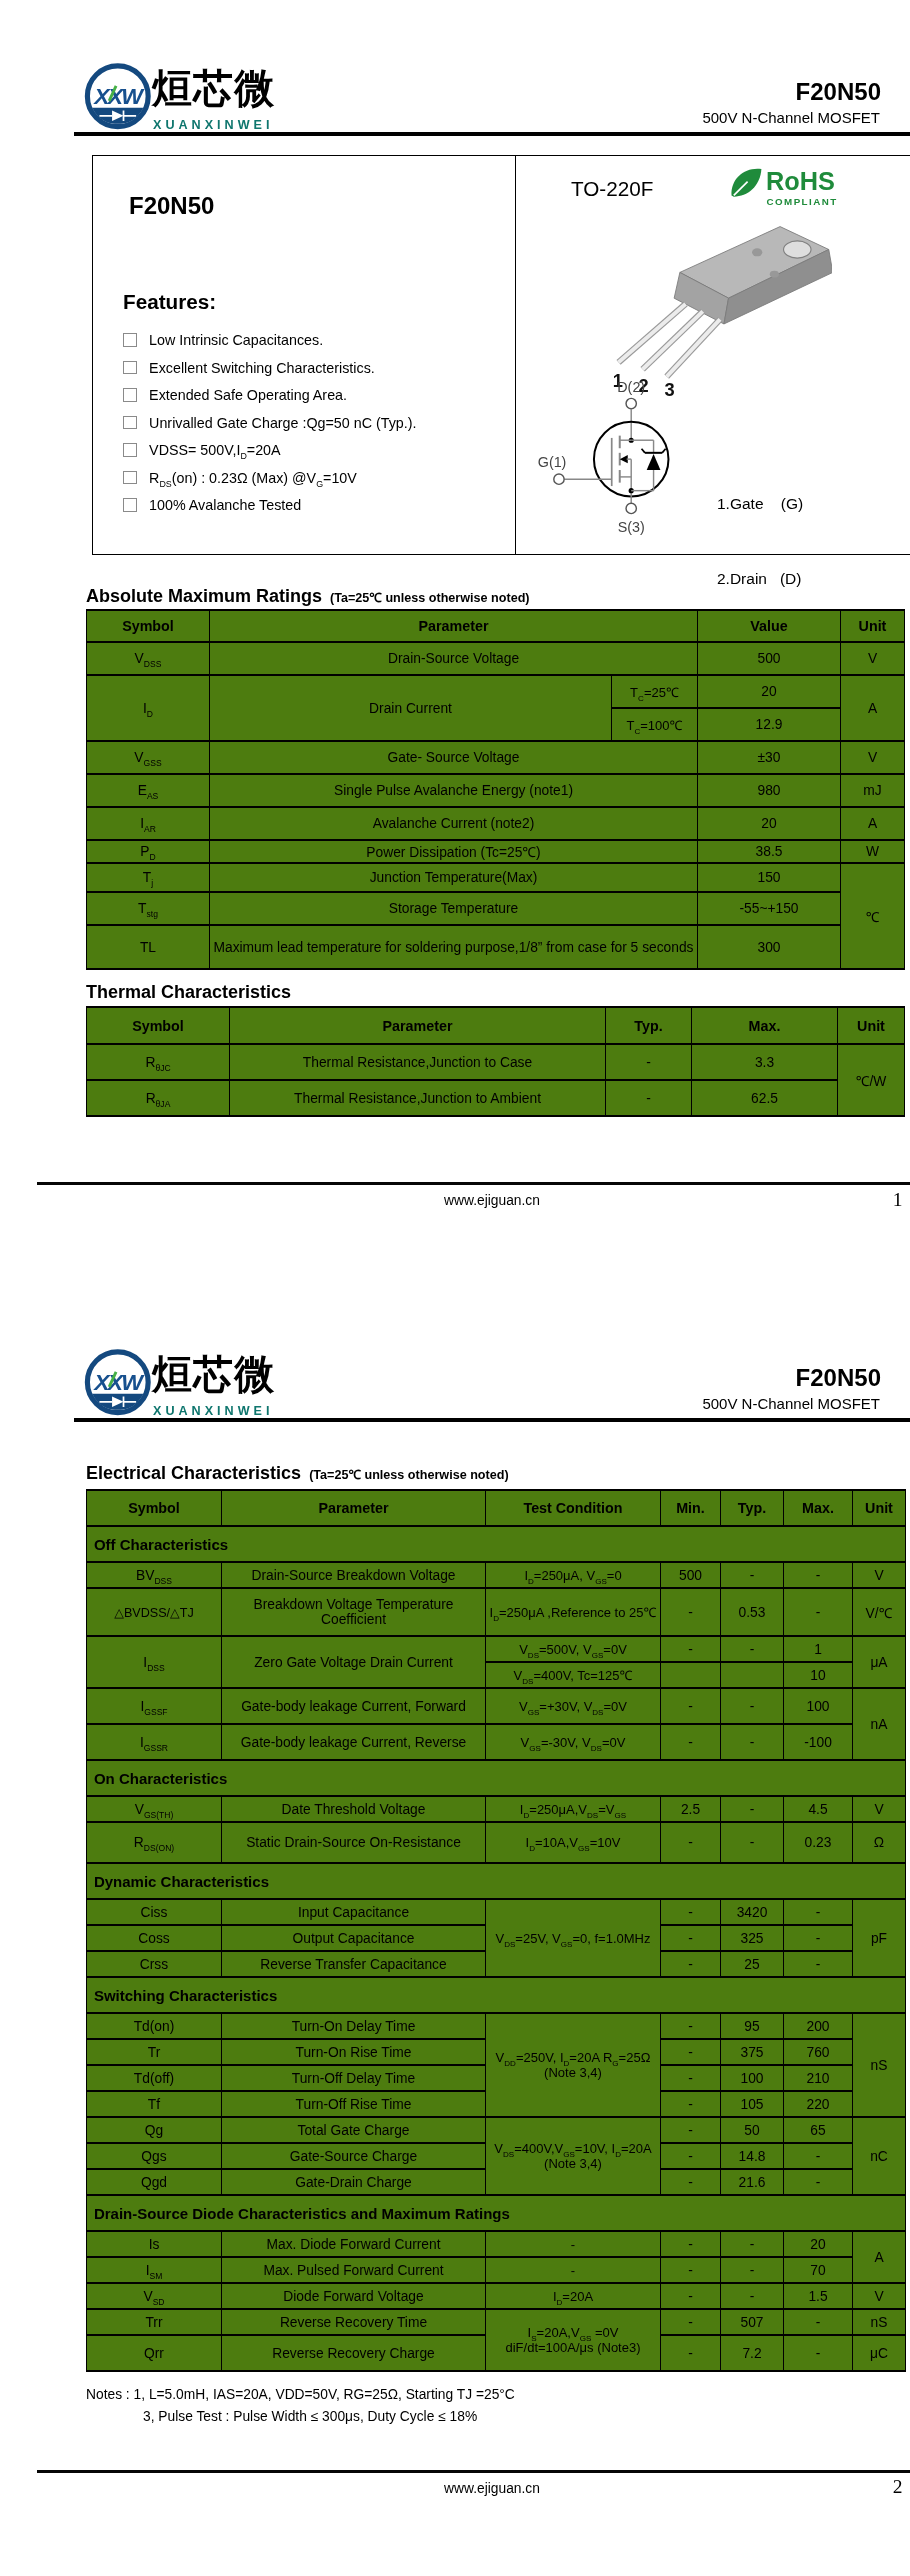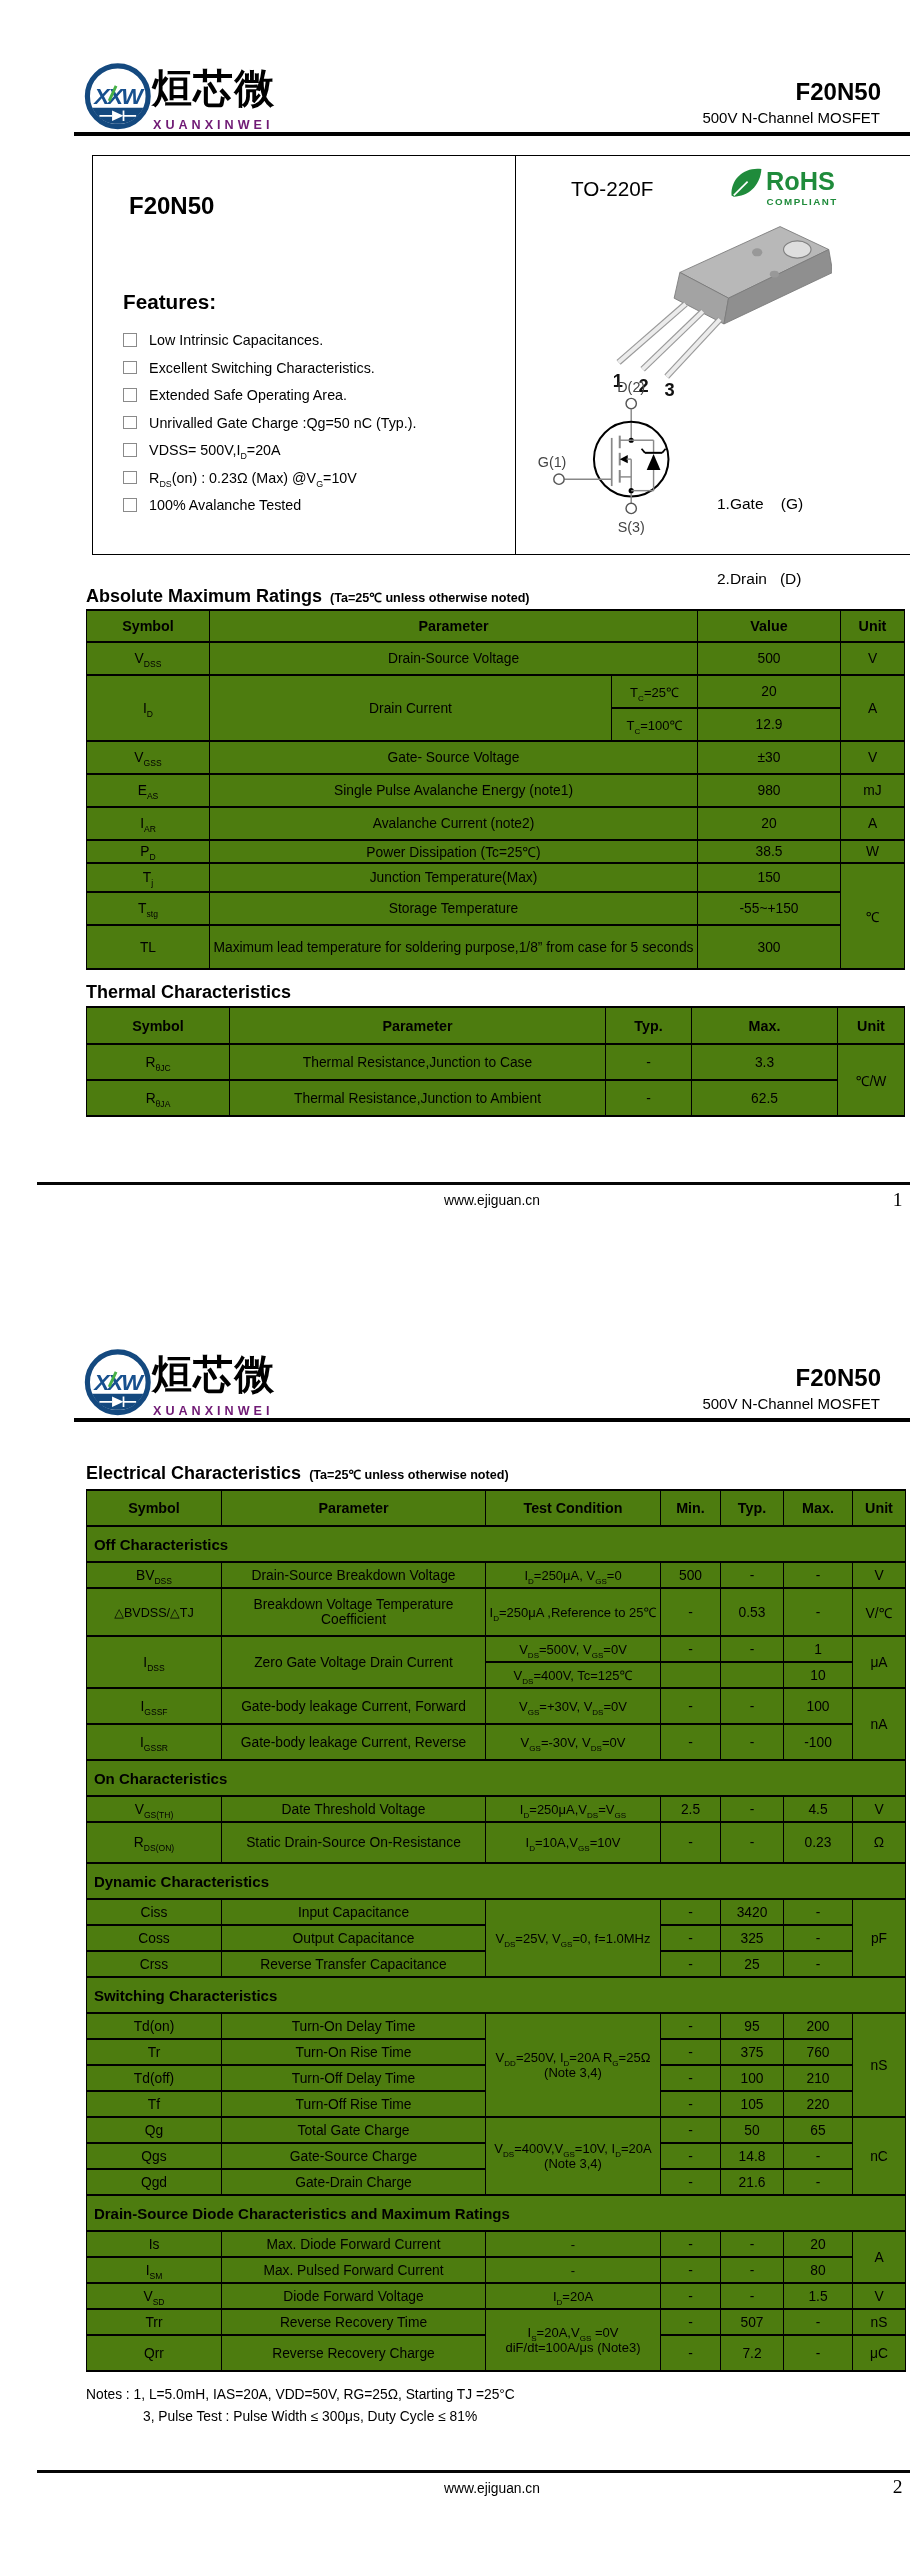--- a/index.html
+++ b/index.html
@@ -2,21 +2,21 @@
 <html style="font-size:9.2px"><head>
 <meta charset="utf-8">
 <style>
   html,body{margin:0;padding:0;background:#fff;}
   #doc{position:relative;width:910px;height:2576px;background:#fff;
        font-family:"Liberation Sans",sans-serif;color:#000;overflow:hidden;margin-left:37px;}
   .abs{position:absolute;}
   sub{font-size:62%;line-height:0;}
   
   .brand-cn{font-size:40px;font-weight:bold;letter-spacing:1.1px;line-height:1;}
-  .brand-en{font-size:12.6px;font-weight:600;letter-spacing:4px;color:#701a75;}
+  .brand-en{font-size:12.6px;font-weight:600;letter-spacing:4px;color:#0f766e;}
   .part-title{left:574px;width:270px;text-align:right;font-size:24px;font-weight:bold;}
   .part-sub{left:516px;width:327px;text-align:right;font-size:15px;}
   .rule{left:37px;width:836px;height:4px;background:#000;}
   
   #featbox{left:55px;top:155px;width:819px;height:398px;border:1.1px solid #000;}
   #featbox .divider{position:absolute;left:422px;top:0;bottom:0;width:1.1px;background:#000;}
   .feat-part{left:92px;top:192px;font-size:24px;font-weight:bold;}
   .feat-title{left:86px;top:290px;font-size:20.7px;font-weight:bold;}
   .feat-list{left:86px;top:332px;width:321px;}
   .feat-item{display:flex;align-items:flex-start;height:27.5px;font-size:14.3px;}
@@ -501,21 +501,21 @@
       <td>-</td>
       <td>20</td>
       <td rowspan="2">A</td>
     </tr>
     <tr style="height:26px">
       <td class="sym">I<sub>SM</sub></td>
       <td class="p">Max. Pulsed Forward Current</td>
       <td class="c">-</td>
       <td>-</td>
       <td>-</td>
-      <td>80</td>
+      <td>70</td>
     </tr>
     <tr style="height:26px">
       <td class="sym">V<sub>SD</sub></td>
       <td class="p">Diode Forward Voltage</td>
       <td class="c">I<sub>D</sub>=20A</td>
       <td>-</td>
       <td>-</td>
       <td>1.5</td>
       <td>V</td>
     </tr>
@@ -534,21 +534,21 @@
       <td>-</td>
       <td>7.2</td>
       <td>-</td>
       <td>μC</td>
     </tr>
   </tbody>
     </table>
 
   <div class="abs notes">
     <div>Notes : 1, L=5.0mH, IAS=20A, VDD=50V, RG=25Ω, Starting TJ =25°C</div>
-    <div class="ind">3, Pulse Test : Pulse Width ≤ 300μs, Duty Cycle ≤ 81%</div>
+    <div class="ind">3, Pulse Test : Pulse Width ≤ 300μs, Duty Cycle ≤ 18%</div>
   </div>
 
   <div class="abs footline" style="top:2470px"></div>
   <div class="abs site" style="top:2481px">www.ejiguan.cn</div>
   <div class="abs pagenum" style="top:2476px">2</div>
 
 </div>
 
 
 </body></html>

